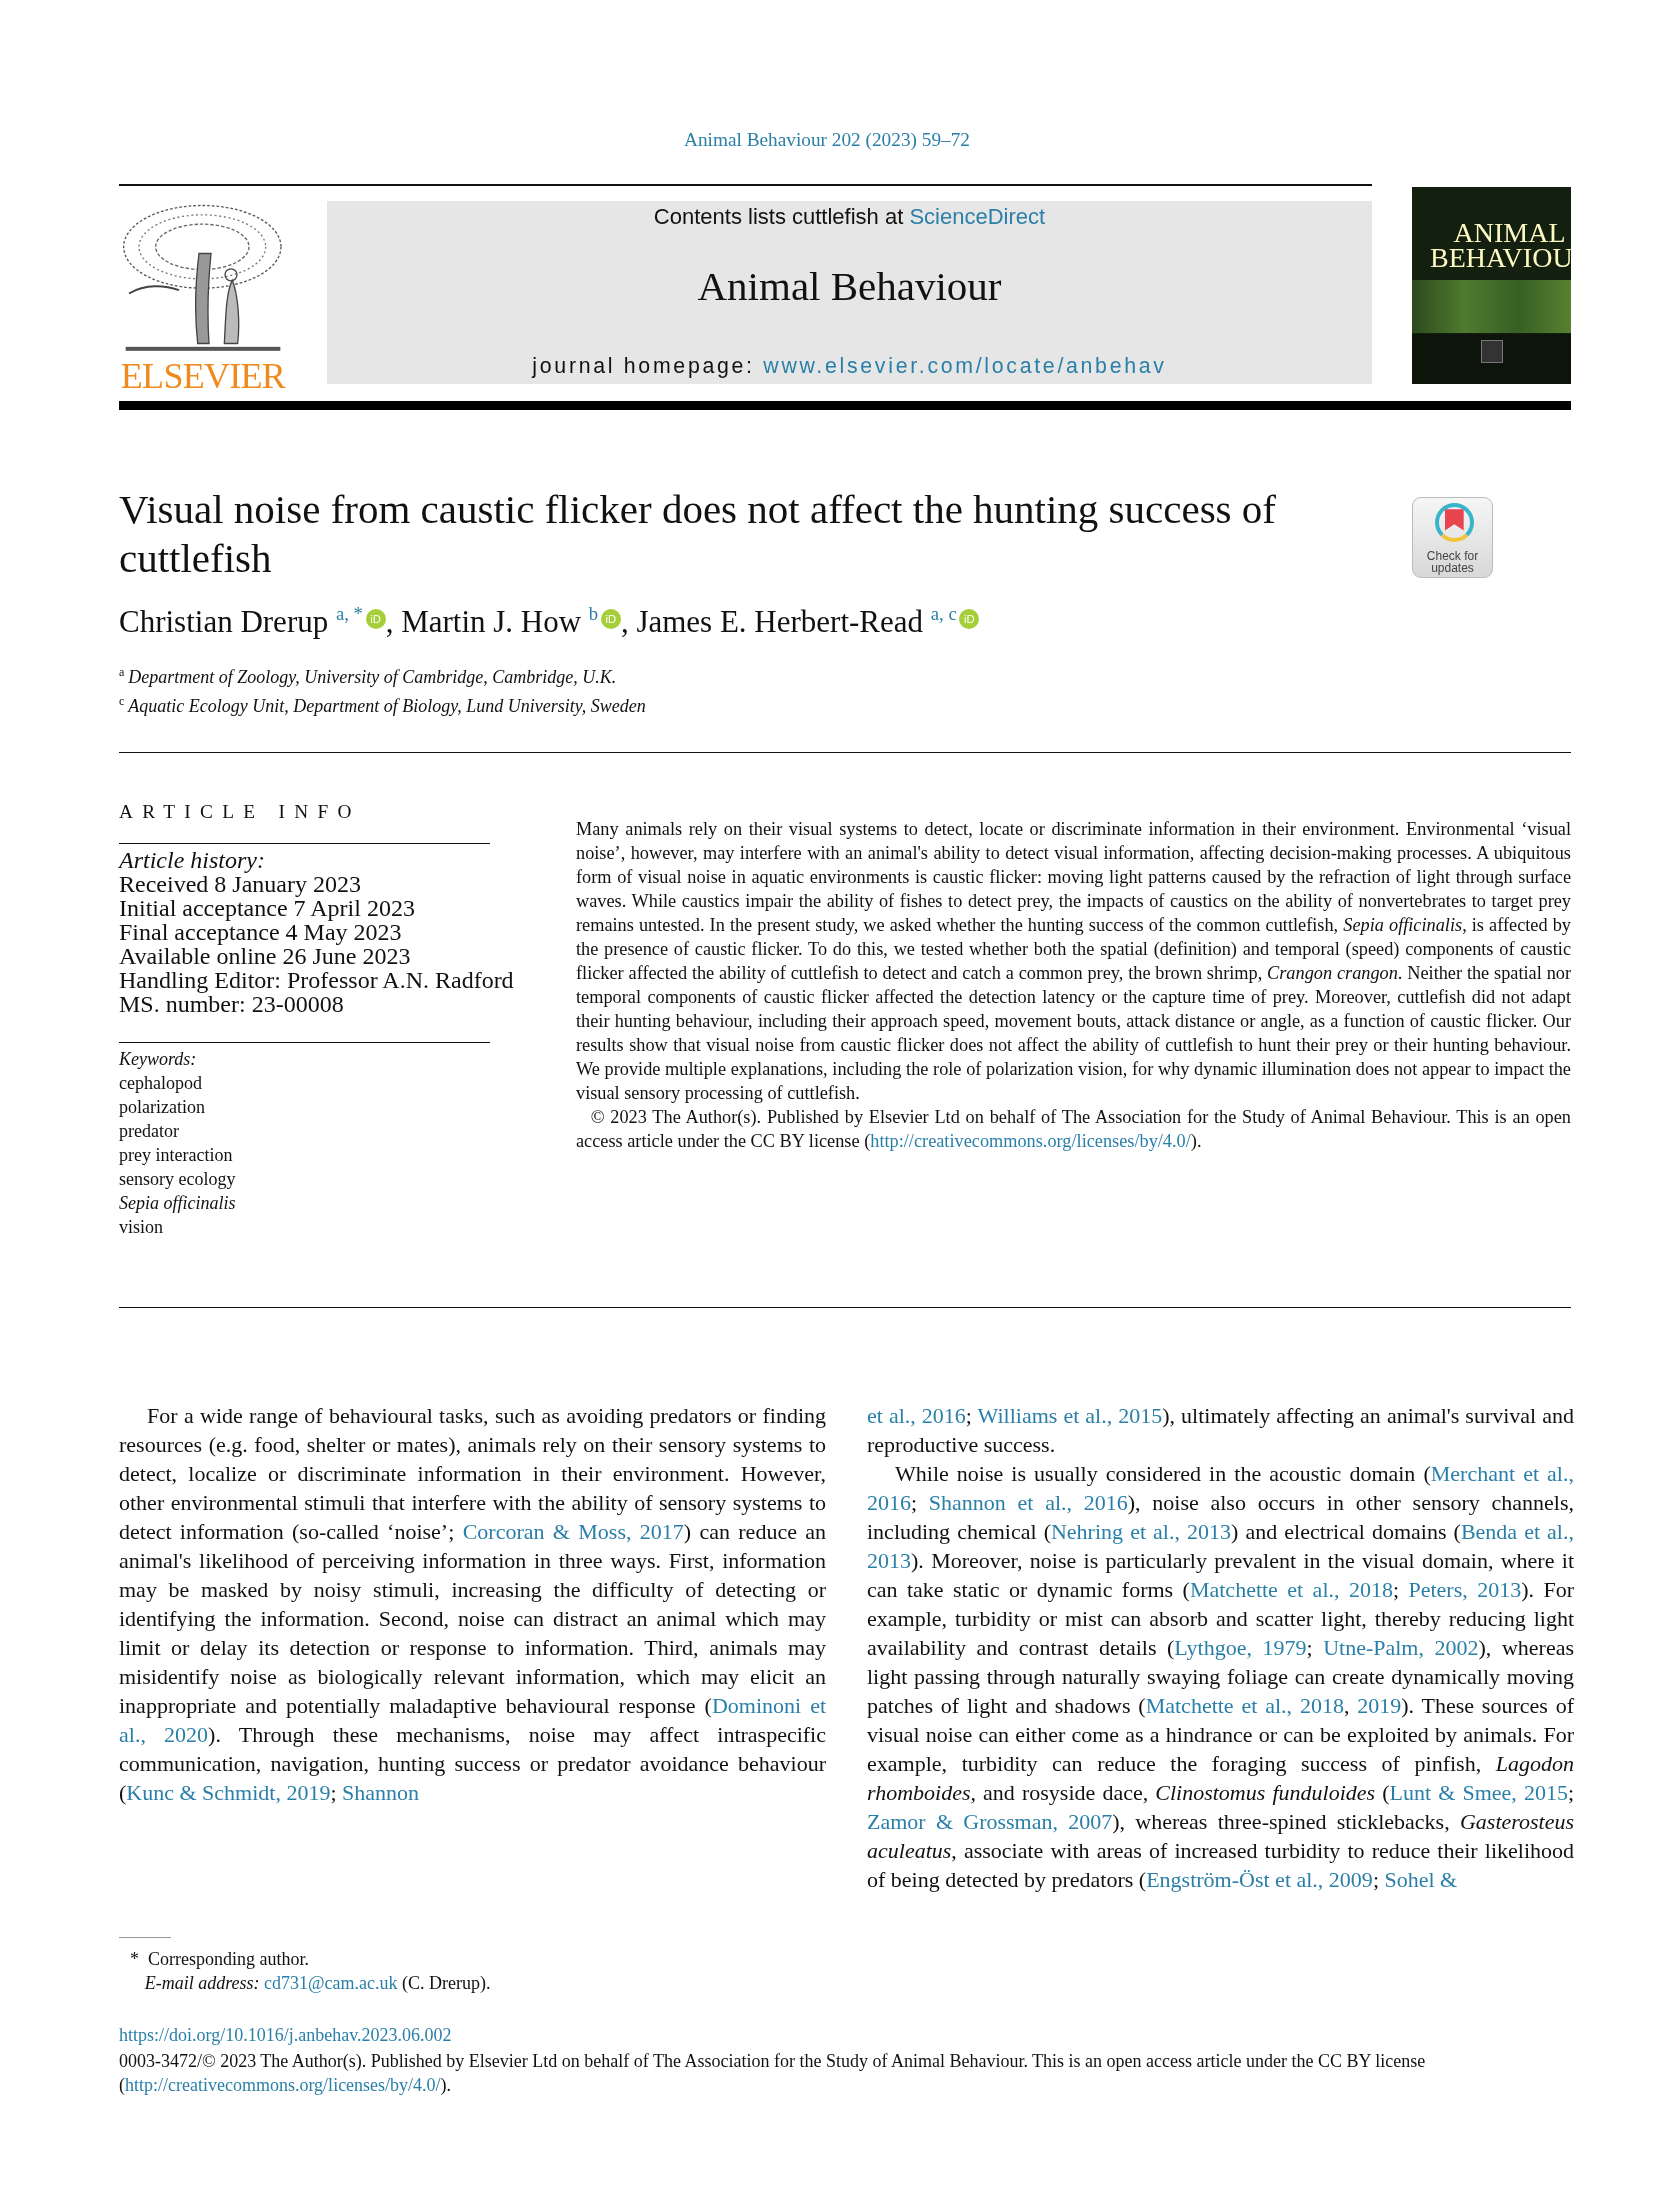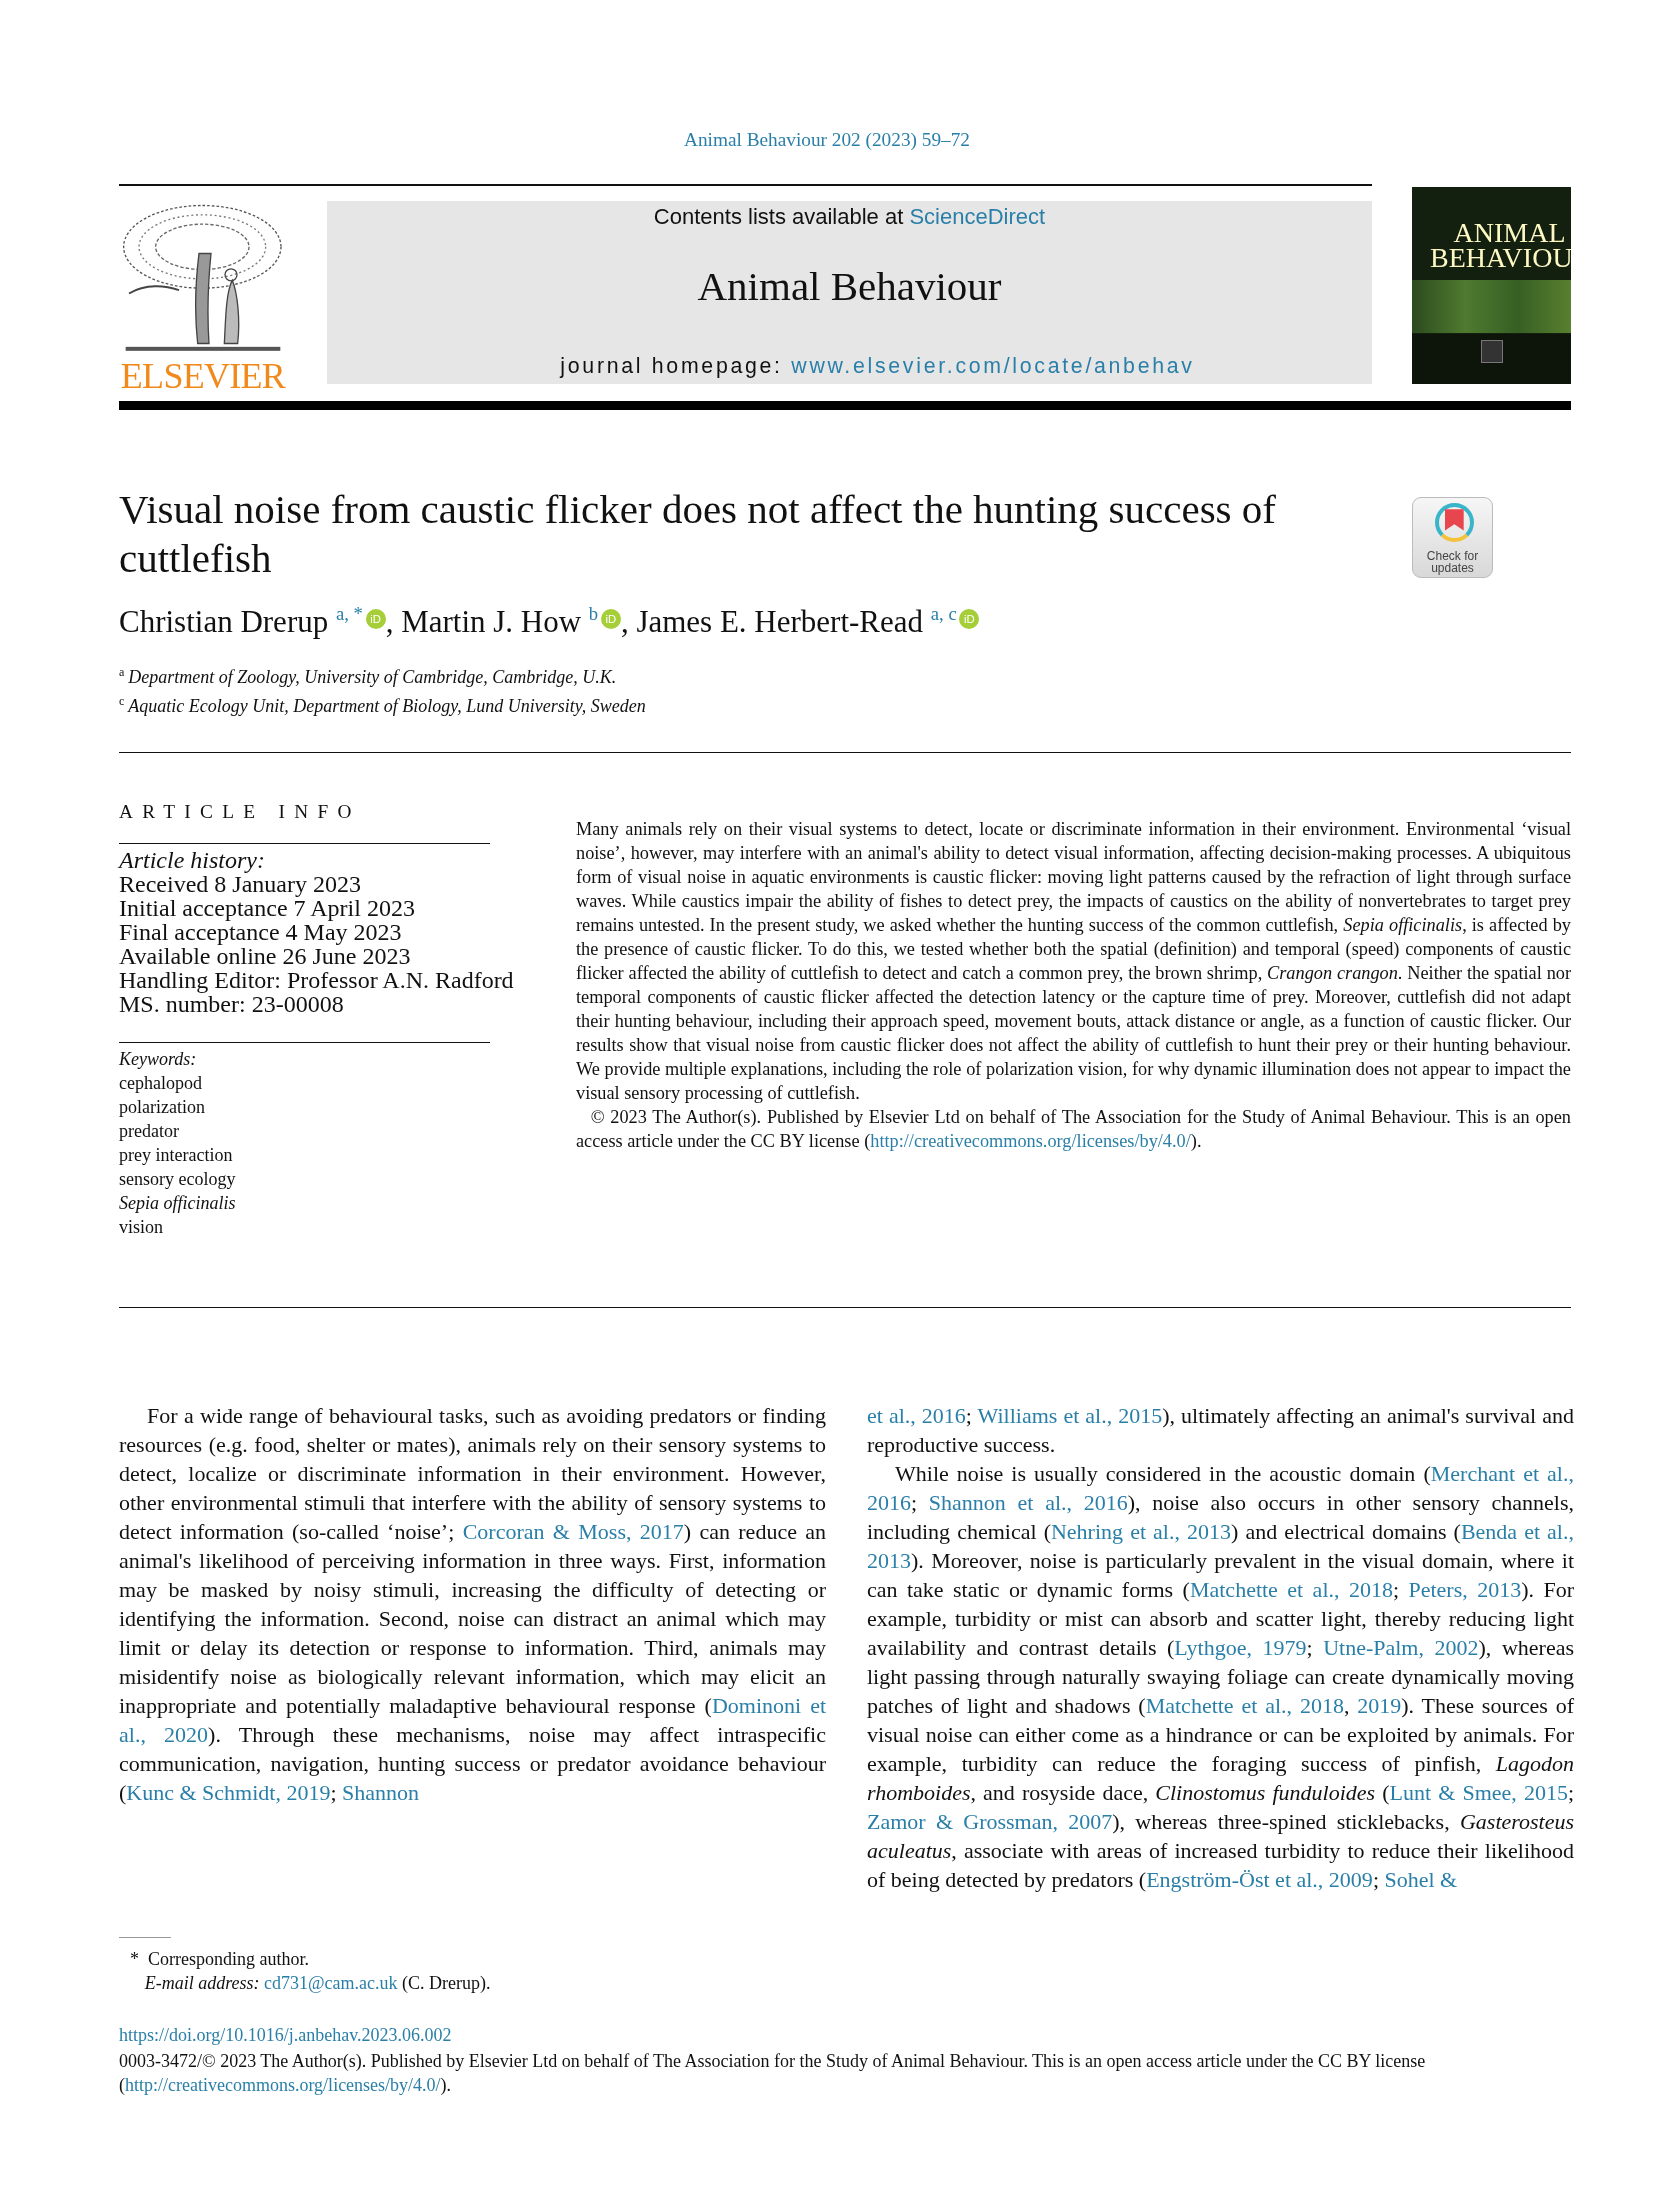--- a/index.html
+++ b/index.html
@@ -15,21 +15,21 @@
   #rule-top { top: 184px; left: 119px; width: 1253px; height: 2px; background: #111; }
   #elsevier-logo { top: 200px; left: 119px; width: 168px; height: 193px; }
   #elsevier-tree { position: absolute; top: 0; left: 0; width: 168px; height: 155px; }
   #elsevier-word { position: absolute; top: 155px; left: 0; width: 168px; text-align: center;
                    font-family: "Liberation Serif", serif; font-size: 36px; color: #f08a1c; letter-spacing: -0.7px; }
   #masthead { top: 201px; left: 327px; width: 1045px; height: 183px; background: #e6e6e6; }
   #contents-line { position: absolute; top: 2.7px; width: 100%; text-align: center;
                    font-family: "Liberation Sans", sans-serif; font-size: 22px; color: #111; }
   #journal-name { position: absolute; top: 61px; width: 100%; text-align: center; font-size: 41px; color: #111; }
   #homepage-line { position: absolute; top: 153px; width: 100%; text-align: center;
-                   font-family: "Liberation Sans", sans-serif; font-size: 21.3px; letter-spacing: 2.7px; color: #111; padding-left: 28px; }
+                   font-family: "Liberation Sans", sans-serif; font-size: 21.3px; letter-spacing: 2.7px; color: #111; }
   #cover { top: 187px; left: 1412px; width: 159px; height: 197px; background: #132010; overflow: hidden; }
   #cover .title { position: absolute; top: 33px; left: 0; width: 100%; text-align: center;
                   color: #fef9c3; font-size: 28px; line-height: 25px; font-family: "Liberation Serif", serif; margin-left: 18px; }
   #cover .band { position: absolute; top: 93px; left: 0; width: 100%; height: 53px;
                  background: linear-gradient(90deg,#2c4a1e,#4f7a2f,#365f24,#59802f); }
   #cover .bottom { position: absolute; top: 147px; left: 0; width: 100%; height: 51px; background: #0d150b; }
   #cover .minilogo { position: absolute; top: 153px; left: 69px; width: 20px; height: 21.3px; border: 0.7px solid #777; background: #333; }
   #rule-thick { top: 401px; left: 119px; width: 1452px; height: 8.7px; background: #000; }
 
   
@@ -100,21 +100,21 @@
     <path d="M120 80 C115 120 112 160 118 215 L135 215 C132 170 134 120 138 80 Z" fill="#999" stroke="#444" stroke-width="2"></path>
     <path d="M170 120 C178 140 182 180 178 215 L158 215 C160 180 160 140 170 120 Z" fill="#bbb" stroke="#444" stroke-width="2"></path>
     <circle cx="168" cy="112" r="9" fill="none" stroke="#444" stroke-width="2"></circle>
     <path d="M15 140 C40 125 70 128 90 135" fill="none" stroke="#444" stroke-width="3"></path>
     <rect x="10" y="220" width="232" height="6" fill="#555"></rect>
   </svg>
   <div id="elsevier-word">ELSEVIER</div>
 </div>
 
 <div class="abs" id="masthead">
-  <div id="contents-line"><span>Contents lists available at </span><a class="link">ScienceDirect</a></div>
+  <div id="contents-line"><span>Contents lists cuttlefish at </span><a class="link">ScienceDirect</a></div>
   <div id="journal-name">Animal Behaviour</div>
   <div id="homepage-line"><span>journal homepage: </span><a class="link">www.elsevier.com/locate/anbehav</a></div>
 </div>
 
 <div class="abs" id="cover">
   <div class="title">
       <div style="text-transform:uppercase">Animal</div>
       <div style="text-transform:uppercase">Behaviour</div>
     </div>
   <div class="band"></div>

